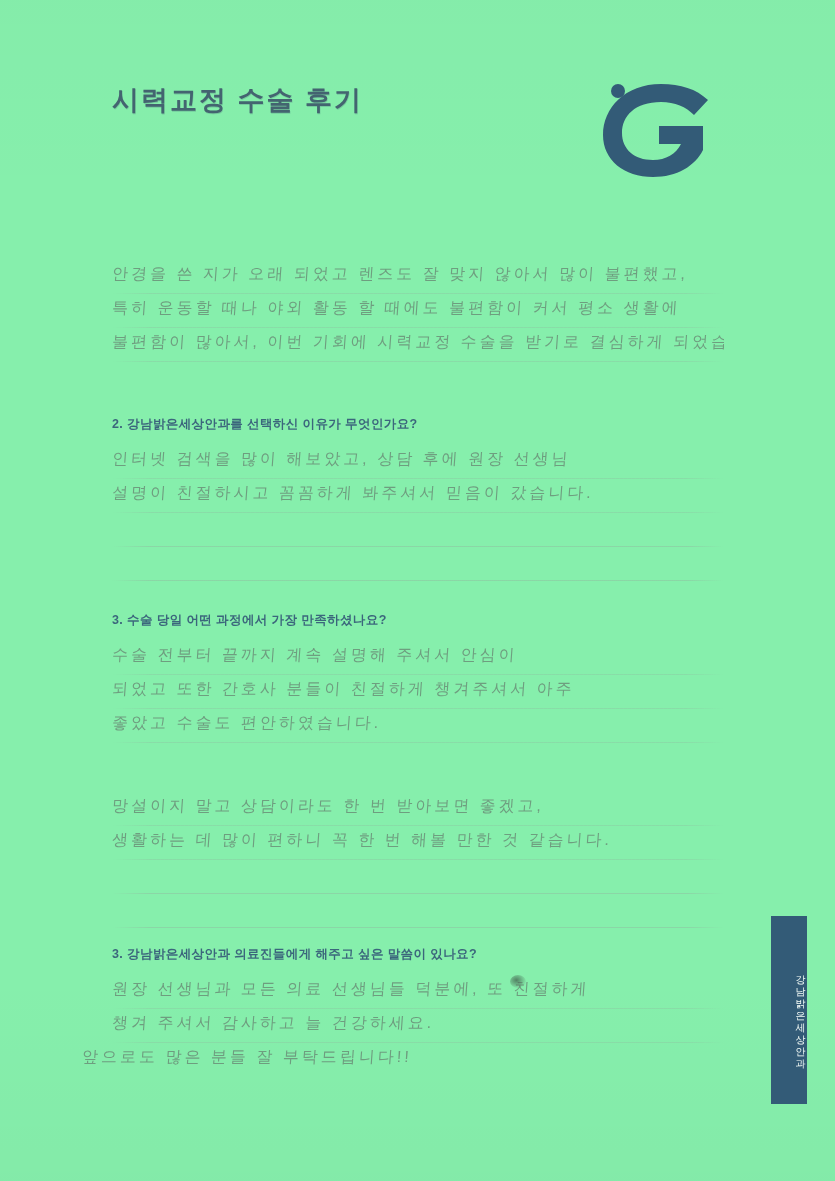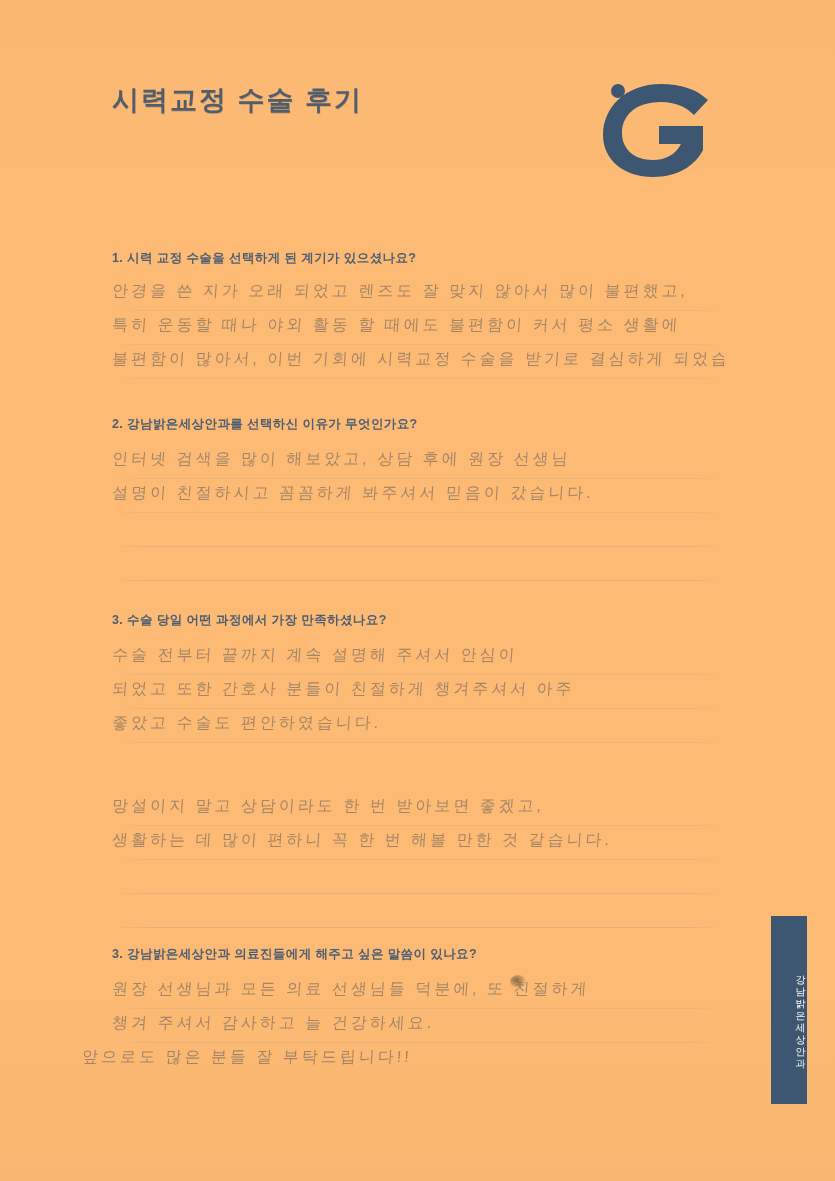--- a/index.html
+++ b/index.html
@@ -11,21 +11,21 @@
     width: 835px;
     height: 1181px;
     font-family: "Liberation Sans", sans-serif;
     position: relative;
     overflow: hidden;
   }
 
   .page {
     position: absolute;
     inset: 0;
-    background: #fdba74;
+    background: #86efac;
   }
 
   
   .page::before {
     content: "";
     position: absolute;
     inset: 0;
     background:
       linear-gradient(180deg, rgba(0,0,0,0.012) 0%, rgba(0,0,0,0) 18%, rgba(0,0,0,0) 82%, rgba(0,0,0,0.02) 100%);
     pointer-events: none;
@@ -152,21 +152,20 @@
   <div class="logo">
     <svg width="132" height="104" viewBox="0 0 132 104" aria-hidden="true">
       <g fill="#2d4f73" opacity="0.92">
         <circle cx="27" cy="13" r="7"></circle>
         <path d="M70 6 C34 6 12 30 12 57 C12 82 33 99 62 99 C86 99 104 88 112 72 L112 48 L68 48 L68 66 L90 66 C85 76 75 82 62 82 C43 82 31 71 31 55 C31 38 44 24 70 24 C84 24 95 29 103 37 L117 22 C105 11 90 6 70 6 Z"></path>
       </g>
     </svg>
   </div>
 
   <div class="qa-block" style="top:250px;">
-    <div class="q-line">1. 시력 교정 수술을 선택하게 된 계기가 있으셨나요?</div>
     <div style="height:14px"></div>
     <div class="hand-line"><span>안경을 쓴 지가 오래 되었고 렌즈도 잘 맞지 않아서 많이 불편했고,</span></div>
     <div class="hand-line"><span>특히 운동할 때나 야외 활동 할 때에도 불편함이 커서 평소 생활에</span></div>
     <div class="hand-line"><span>불편함이 많아서, 이번 기회에 시력교정 수술을 받기로 결심하게 되었습니다.</span></div>
   </div>
 
   <div class="qa-block" style="top:416px;">
     <div class="q-line">2. 강남밝은세상안과를 선택하신 이유가 무엇인가요?</div>
     <div style="height:16px"></div>
     <div class="hand-line"><span>인터넷 검색을 많이 해보았고, 상담 후에 원장 선생님</span></div>

